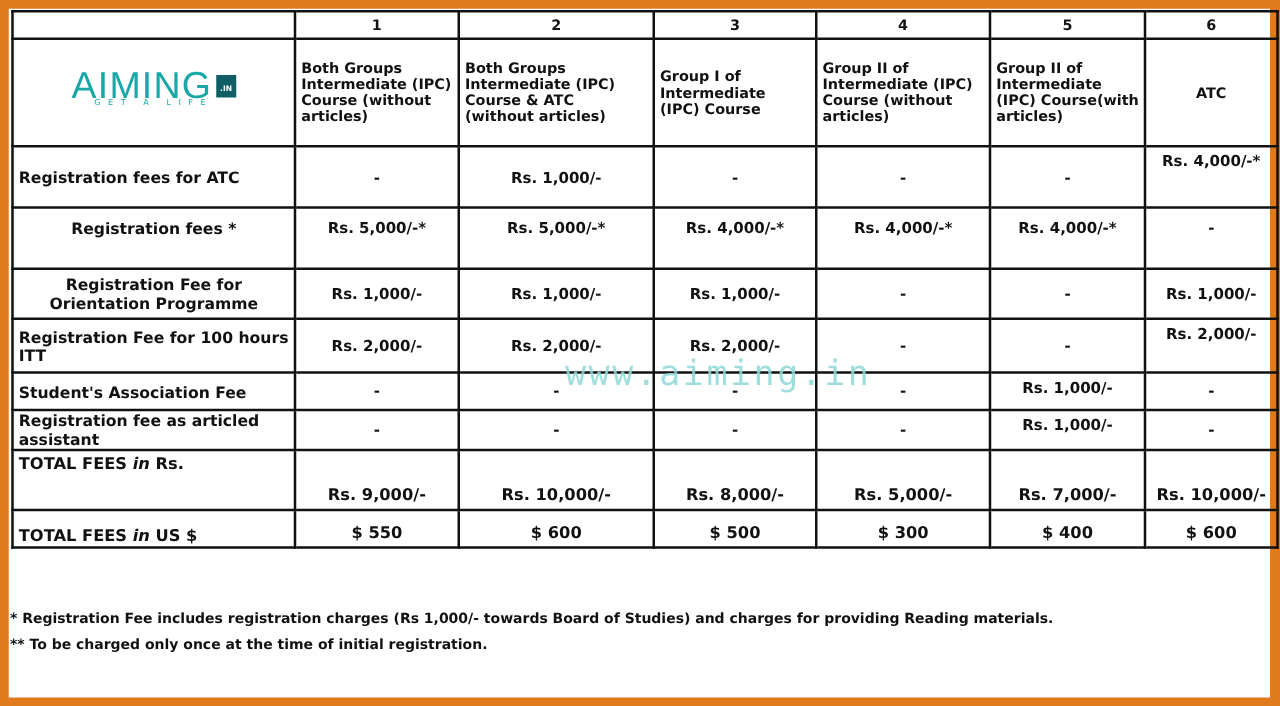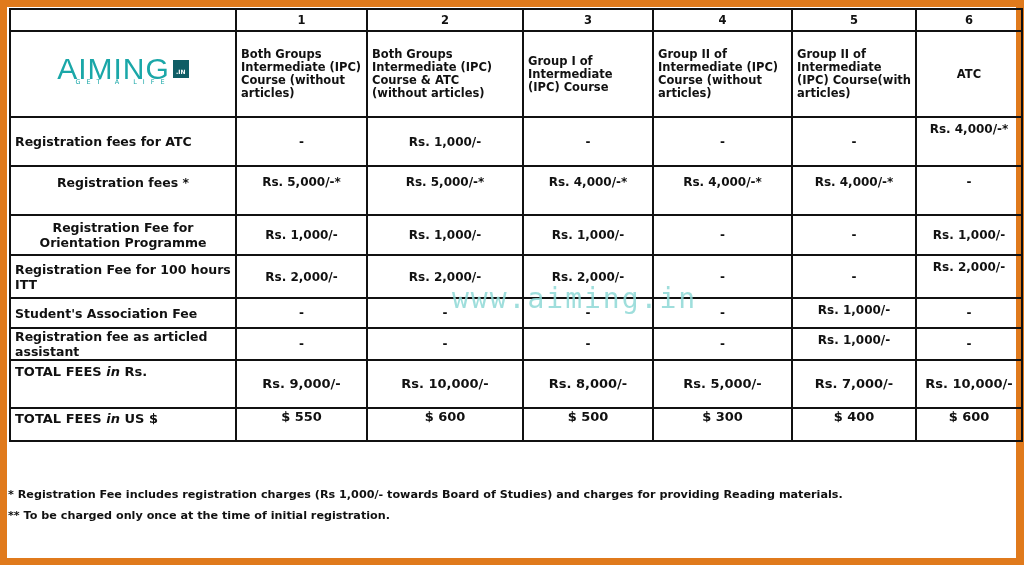--- a/index.html
+++ b/index.html
@@ -29,21 +29,21 @@
     overflow: hidden;
   }
   .num-row td { height: 20px; text-align: center; font-size: 13px; }
   .head-row td { height: 84px; vertical-align: top; padding-top: 4px; font-size: 11px; line-height: 13px; }
   .head-row td.center { text-align: center; }
   .row-label { text-align: left; font-size: 12.5px !important; line-height: 15px; }
   .row-label.center { text-align: center; }
   td.val { text-align: center; font-size: 12px !important; }
   td.val.top { vertical-align: top; padding-top: 4px; }
   .total td { font-size: 13px !important; }
-  .total td.val { vertical-align: bottom; padding-bottom: 16px; }
+  .total td.val { vertical-align: bottom; padding-bottom: 3px; }
   .logo {
     display: flex; flex-direction: column; align-items: center; justify-content: center;
     height: 84px;
   }
   .logo-main { display: flex; align-items: center; }
   .logo-text {
     color: #1aa7a8; font-family: "Liberation Sans", sans-serif; font-weight: normal;
     font-size: 30px; letter-spacing: 1px;
   }
   .logo-badge {
@@ -162,21 +162,21 @@
     <tr class="total" style="height:48px">
       <td class="row-label" style="vertical-align:top;padding-top:3px"><span>TOTAL FEES </span><i>in</i><span> Rs.</span></td>
       <td class="val">Rs. 9,000/-</td>
       <td class="val">Rs. 10,000/-</td>
       <td class="val">Rs. 8,000/-</td>
       <td class="val">Rs. 5,000/-</td>
       <td class="val">Rs. 7,000/-</td>
       <td class="val">Rs. 10,000/-</td>
     </tr>
     <tr class="total" style="height:30px">
-      <td class="row-label" style="vertical-align:top;padding-top:2px"><span>TOTAL FEES </span><i>in</i><span> US $</span></td>
+      <td class="row-label" style="vertical-align:top;padding-top:13px"><span>TOTAL FEES </span><i>in</i><span> US $</span></td>
       <td class="val">$ 550</td>
       <td class="val">$ 600</td>
       <td class="val">$ 500</td>
       <td class="val">$ 300</td>
       <td class="val">$ 400</td>
       <td class="val">$ 600</td>
     </tr>
   </tbody>
     </table>
 </div>

